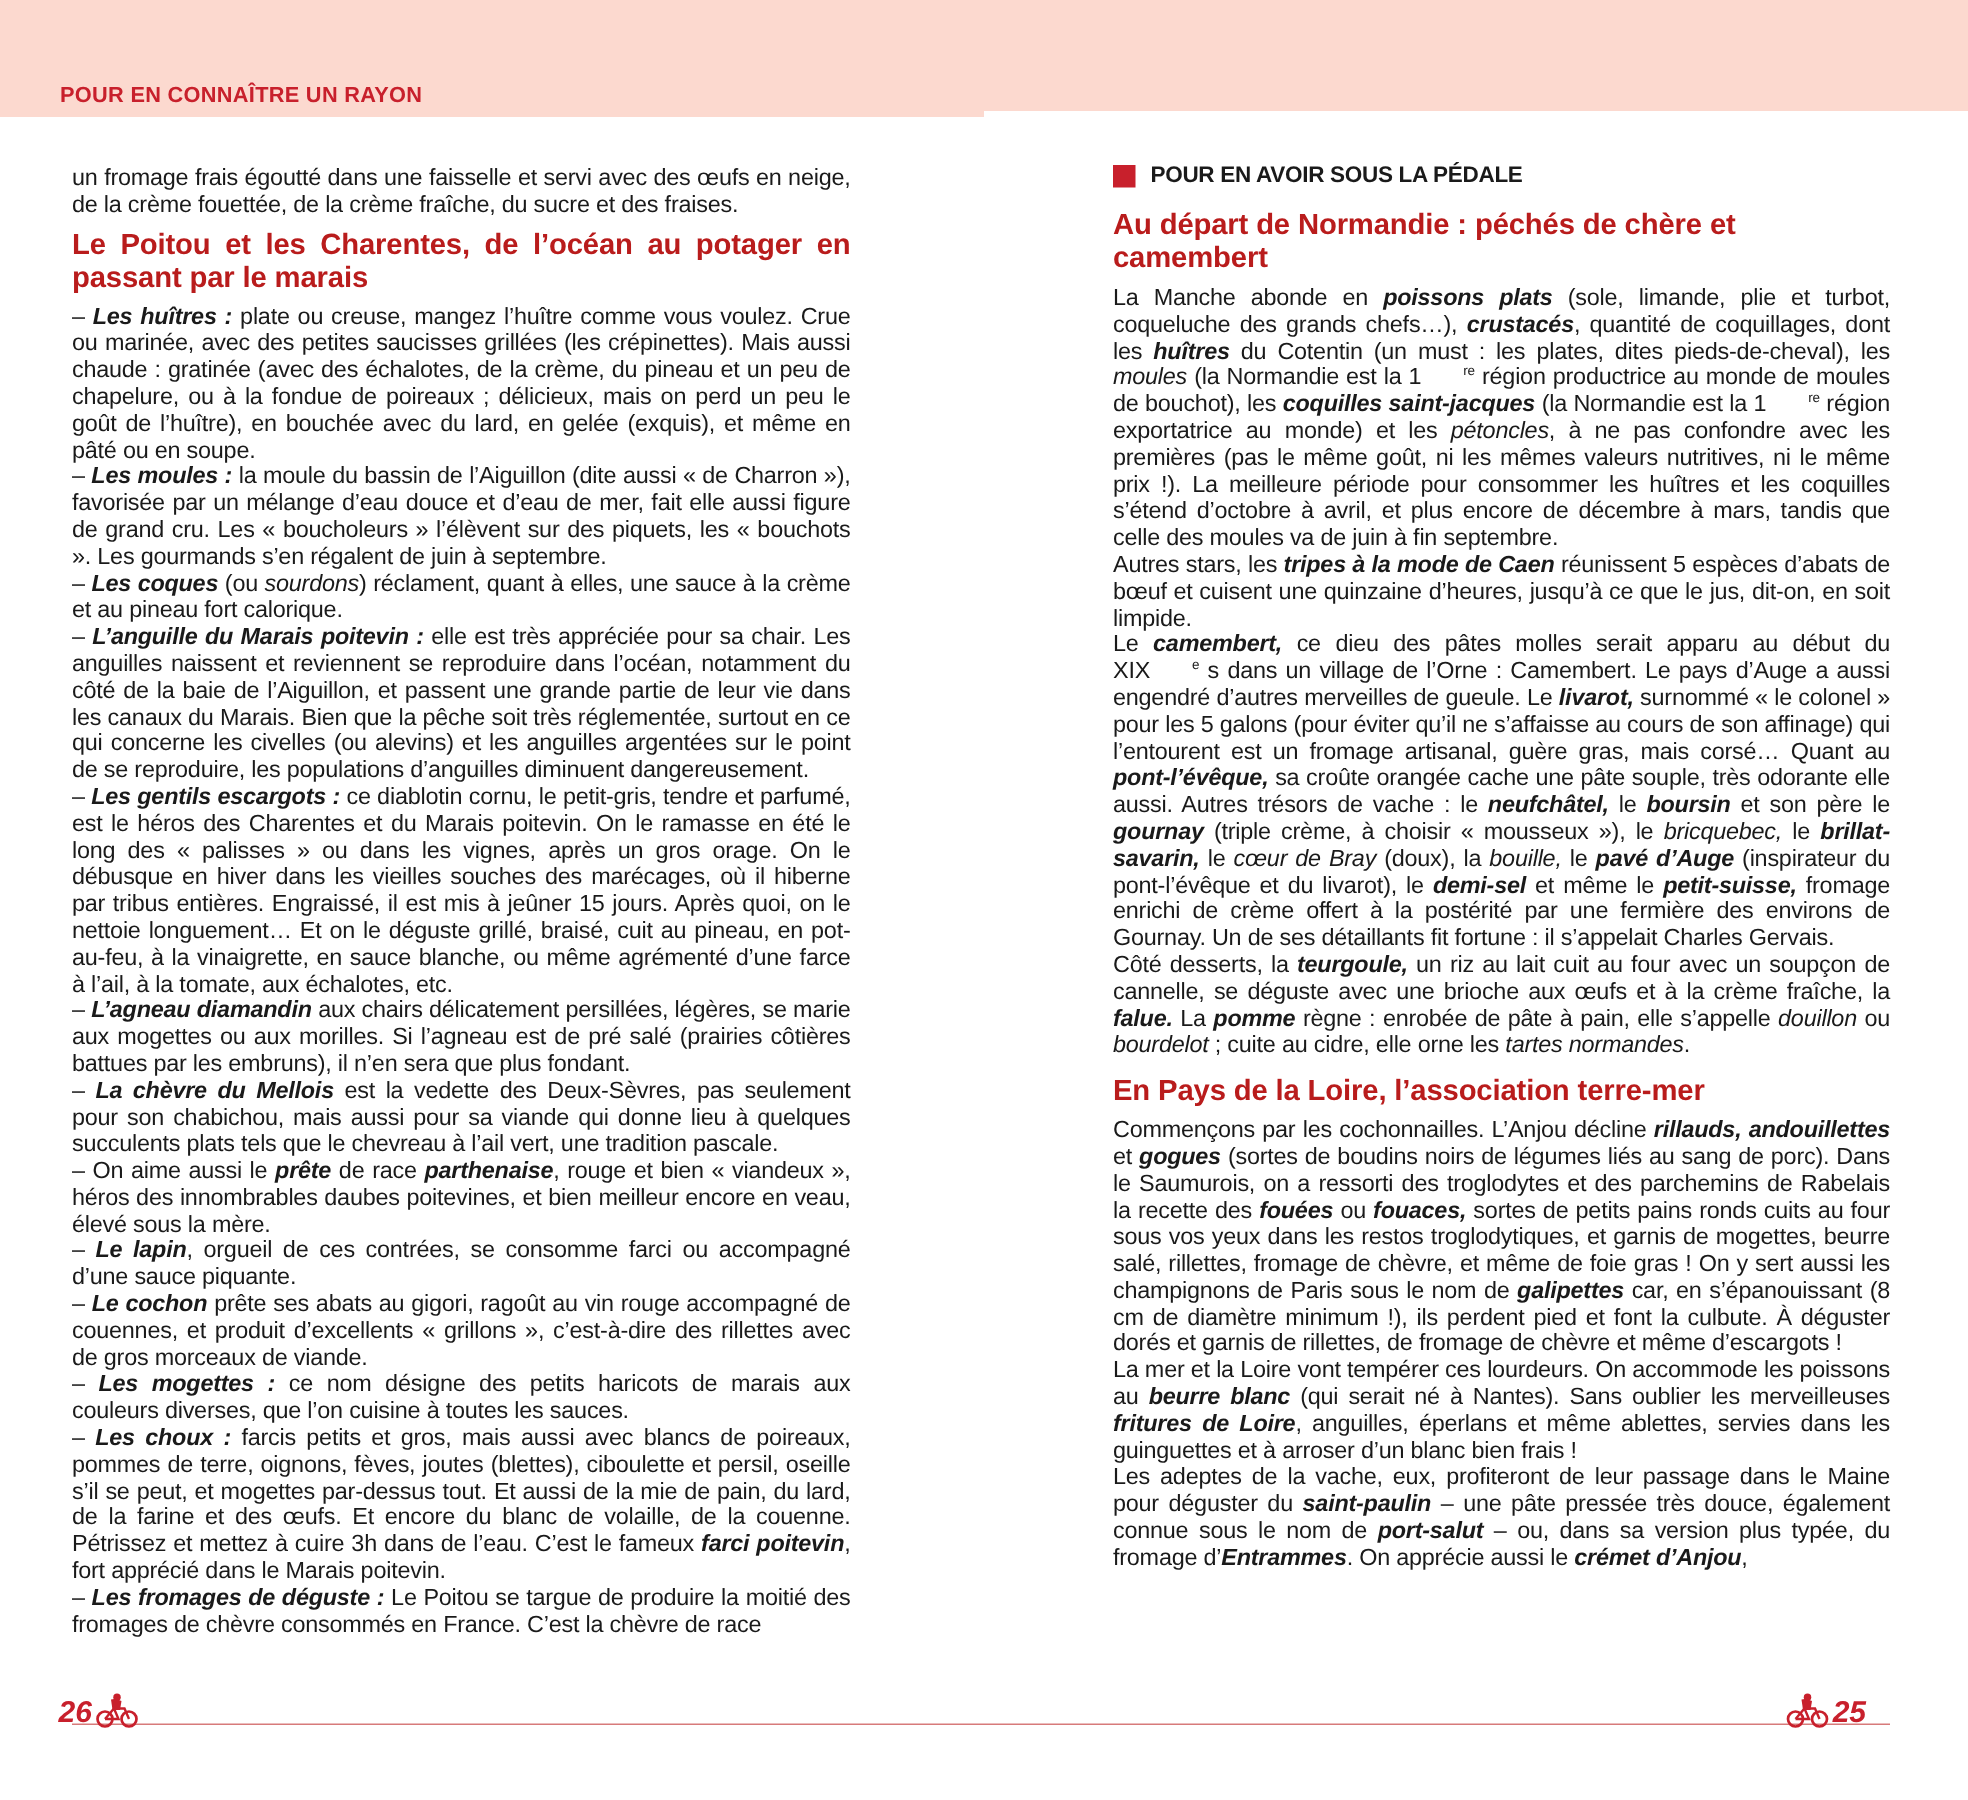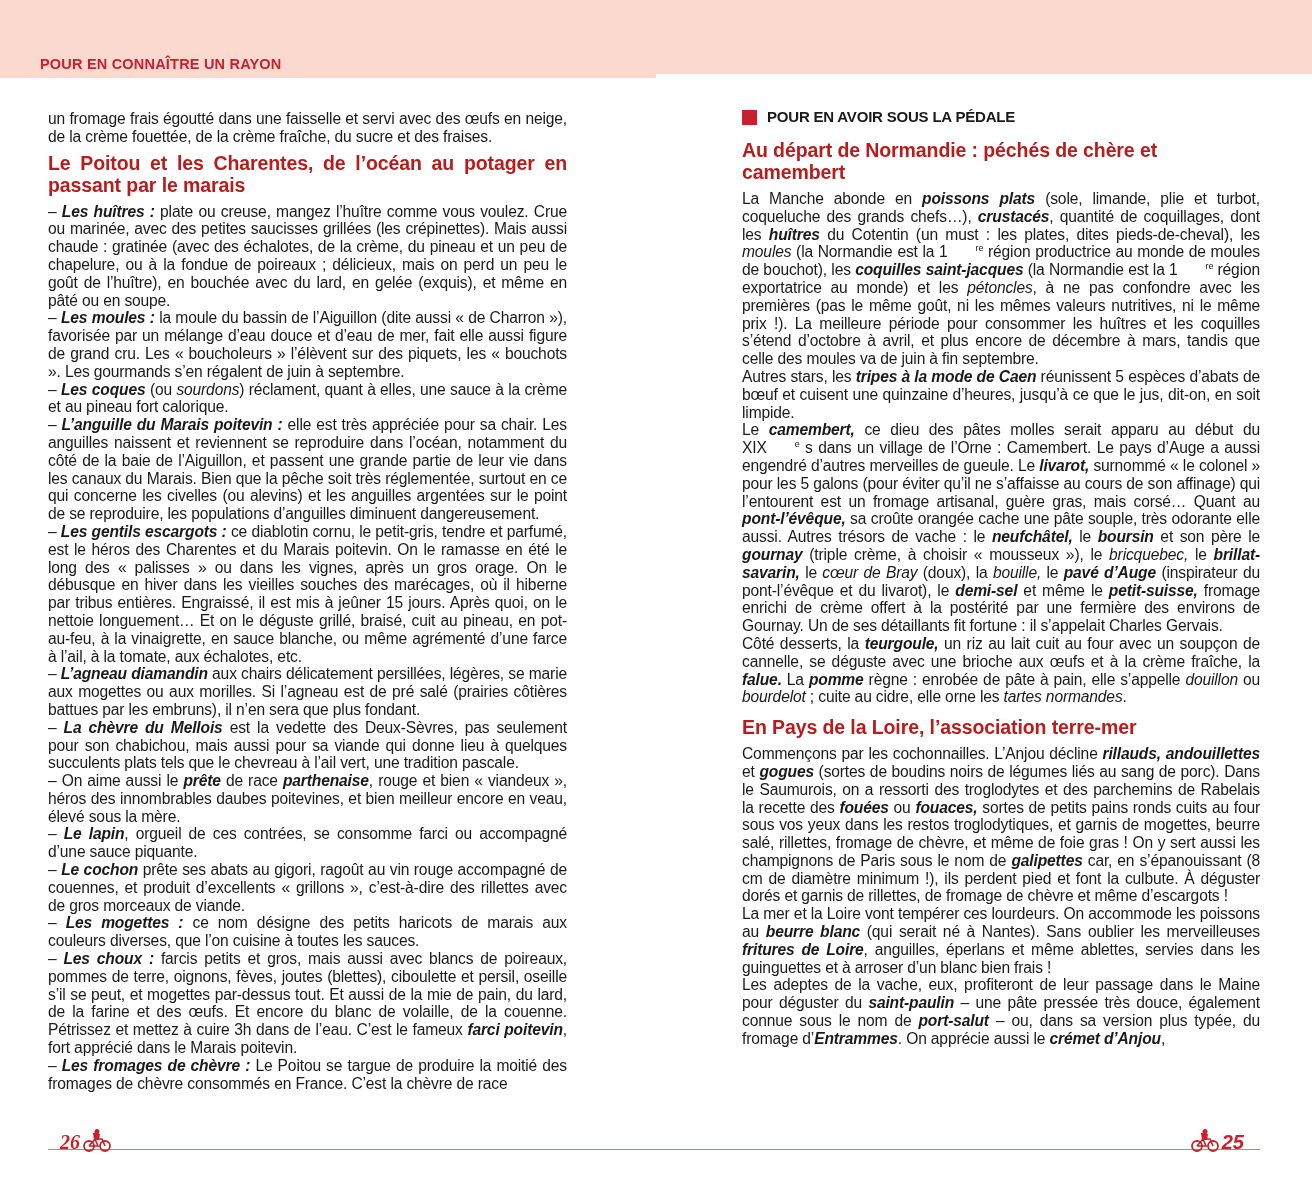--- a/index.html
+++ b/index.html
@@ -18,21 +18,21 @@
   .body-text p { margin:0; }
   .body-text b { font-weight:bold; font-style:italic; }
   .body-text i { font-style:italic; }
   h2.sub { color:#b91c1c; font-size:19.5px; line-height:22px; margin:6px 0 7px 0; font-weight:bold;
            letter-spacing:-0.1px; }
   h1.section { font-size:15px; font-weight:bold; margin:0 0 14px 0; display:flex; align-items:flex-end;
                color:#1a1a1a; letter-spacing:-0.2px; }
   .sq { display:inline-block; width:15px; height:15px; background:#c8202c; margin-right:10px; }
   sup { font-size:9px; line-height:0;padding-left:28px; }
   .footer { position:absolute; top:1128px; display:flex; align-items:flex-end; }
-  .footer-left { left:60px;font-family:Liberation Serif, serif; }
+  .footer-left { left:39px; }
   .footer-right { right:68px; }
   .page-num { color:#c8202c; font-size:20px; font-weight:bold; font-style:italic; line-height:20px; }
   .rule { position:absolute; top:1149px; height:1px; background:#d77a7a; }
   .rule-left { left:48px; width:608px; }
   .rule-right { left:656px; width:604px; }
   .bike { width:30px; height:24px; margin:0 2px; }
 </style>
 </head>
 <body>
 
@@ -50,21 +50,21 @@
     <p>– <b>Les coques</b><span> (ou </span><i>sourdons</i><span>) réclament, quant à elles, une sauce à la crème et au pineau fort calorique.</span></p>
     <p>– <b>L’anguille du Marais poitevin :</b><span> elle est très appréciée pour sa chair. Les anguilles naissent et reviennent se reproduire dans l’océan, notamment du côté de la baie de l’Aiguillon, et passent une grande partie de leur vie dans les canaux du Marais. Bien que la pêche soit très réglementée, surtout en ce qui concerne les civelles (ou alevins) et les anguilles argentées sur le point de se reproduire, les populations d’anguilles diminuent dangereusement.</span></p>
     <p>– <b>Les gentils escargots :</b><span> ce diablotin cornu, le petit-gris, tendre et parfumé, est le héros des Charentes et du Marais poitevin. On le ramasse en été le long des « palisses » ou dans les vignes, après un gros orage. On le débusque en hiver dans les vieilles souches des marécages, où il hiberne par tribus entières. Engraissé, il est mis à jeûner 15 jours. Après quoi, on le nettoie longuement… Et on le déguste grillé, braisé, cuit au pineau, en pot-au-feu, à la vinaigrette, en sauce blanche, ou même agrémenté d’une farce à l’ail, à la tomate, aux échalotes, etc.</span></p>
     <p>– <b>L’agneau diamandin</b><span> aux chairs délicatement persillées, légères, se marie aux mogettes ou aux morilles. Si l’agneau est de pré salé (prairies côtières battues par les embruns), il n’en sera que plus fondant.</span></p>
     <p>– <b>La chèvre du Mellois</b><span> est la vedette des Deux-Sèvres, pas seulement pour son chabichou, mais aussi pour sa viande qui donne lieu à quelques succulents plats tels que le chevreau à l’ail vert, une tradition pascale.</span></p>
     <p>– <span>On aime aussi le </span><b>prête</b><span> de race </span><b>parthenaise</b><span>, rouge et bien « viandeux », héros des innombrables daubes poitevines, et bien meilleur encore en veau, élevé sous la mère.</span></p>
     <p>– <b>Le lapin</b><span>, orgueil de ces contrées, se consomme farci ou accompagné d’une sauce piquante.</span></p>
     <p>– <b>Le cochon</b><span> prête ses abats au gigori, ragoût au vin rouge accompagné de couennes, et produit d’excellents « grillons », c’est-à-dire des rillettes avec de gros morceaux de viande.</span></p>
     <p>– <b>Les mogettes :</b><span> ce nom désigne des petits haricots de marais aux couleurs diverses, que l’on cuisine à toutes les sauces.</span></p>
     <p>– <b>Les choux :</b><span> farcis petits et gros, mais aussi avec blancs de poireaux, pommes de terre, oignons, fèves, joutes (blettes), ciboulette et persil, oseille s’il se peut, et mogettes par-dessus tout. Et aussi de la mie de pain, du lard, de la farine et des œufs. Et encore du blanc de volaille, de la couenne. Pétrissez et mettez à cuire 3h dans de l’eau. C’est le fameux </span><b>farci poitevin</b><span>, fort apprécié dans le Marais poitevin.</span></p>
-    <p>– <b>Les fromages de chèvre :</b><span> Le Poitou se targue de produire la moitié des fromages de chèvre consommés en France. C’est la chèvre de race</span></p>
+    <p>– <b>Les fromages de déguste :</b><span> Le Poitou se targue de produire la moitié des fromages de chèvre consommés en France. C’est la chèvre de race</span></p>
   </div>
 </div>
 
 <div class="page page-right">
   <h1 class="section">
     <span class="sq"></span>
     <span>POUR EN AVOIR SOUS LA PÉDALE</span>
   </h1>
   <h2 class="sub">Au départ de Normandie : péchés de chère et camembert</h2>
   <div class="body-text">

